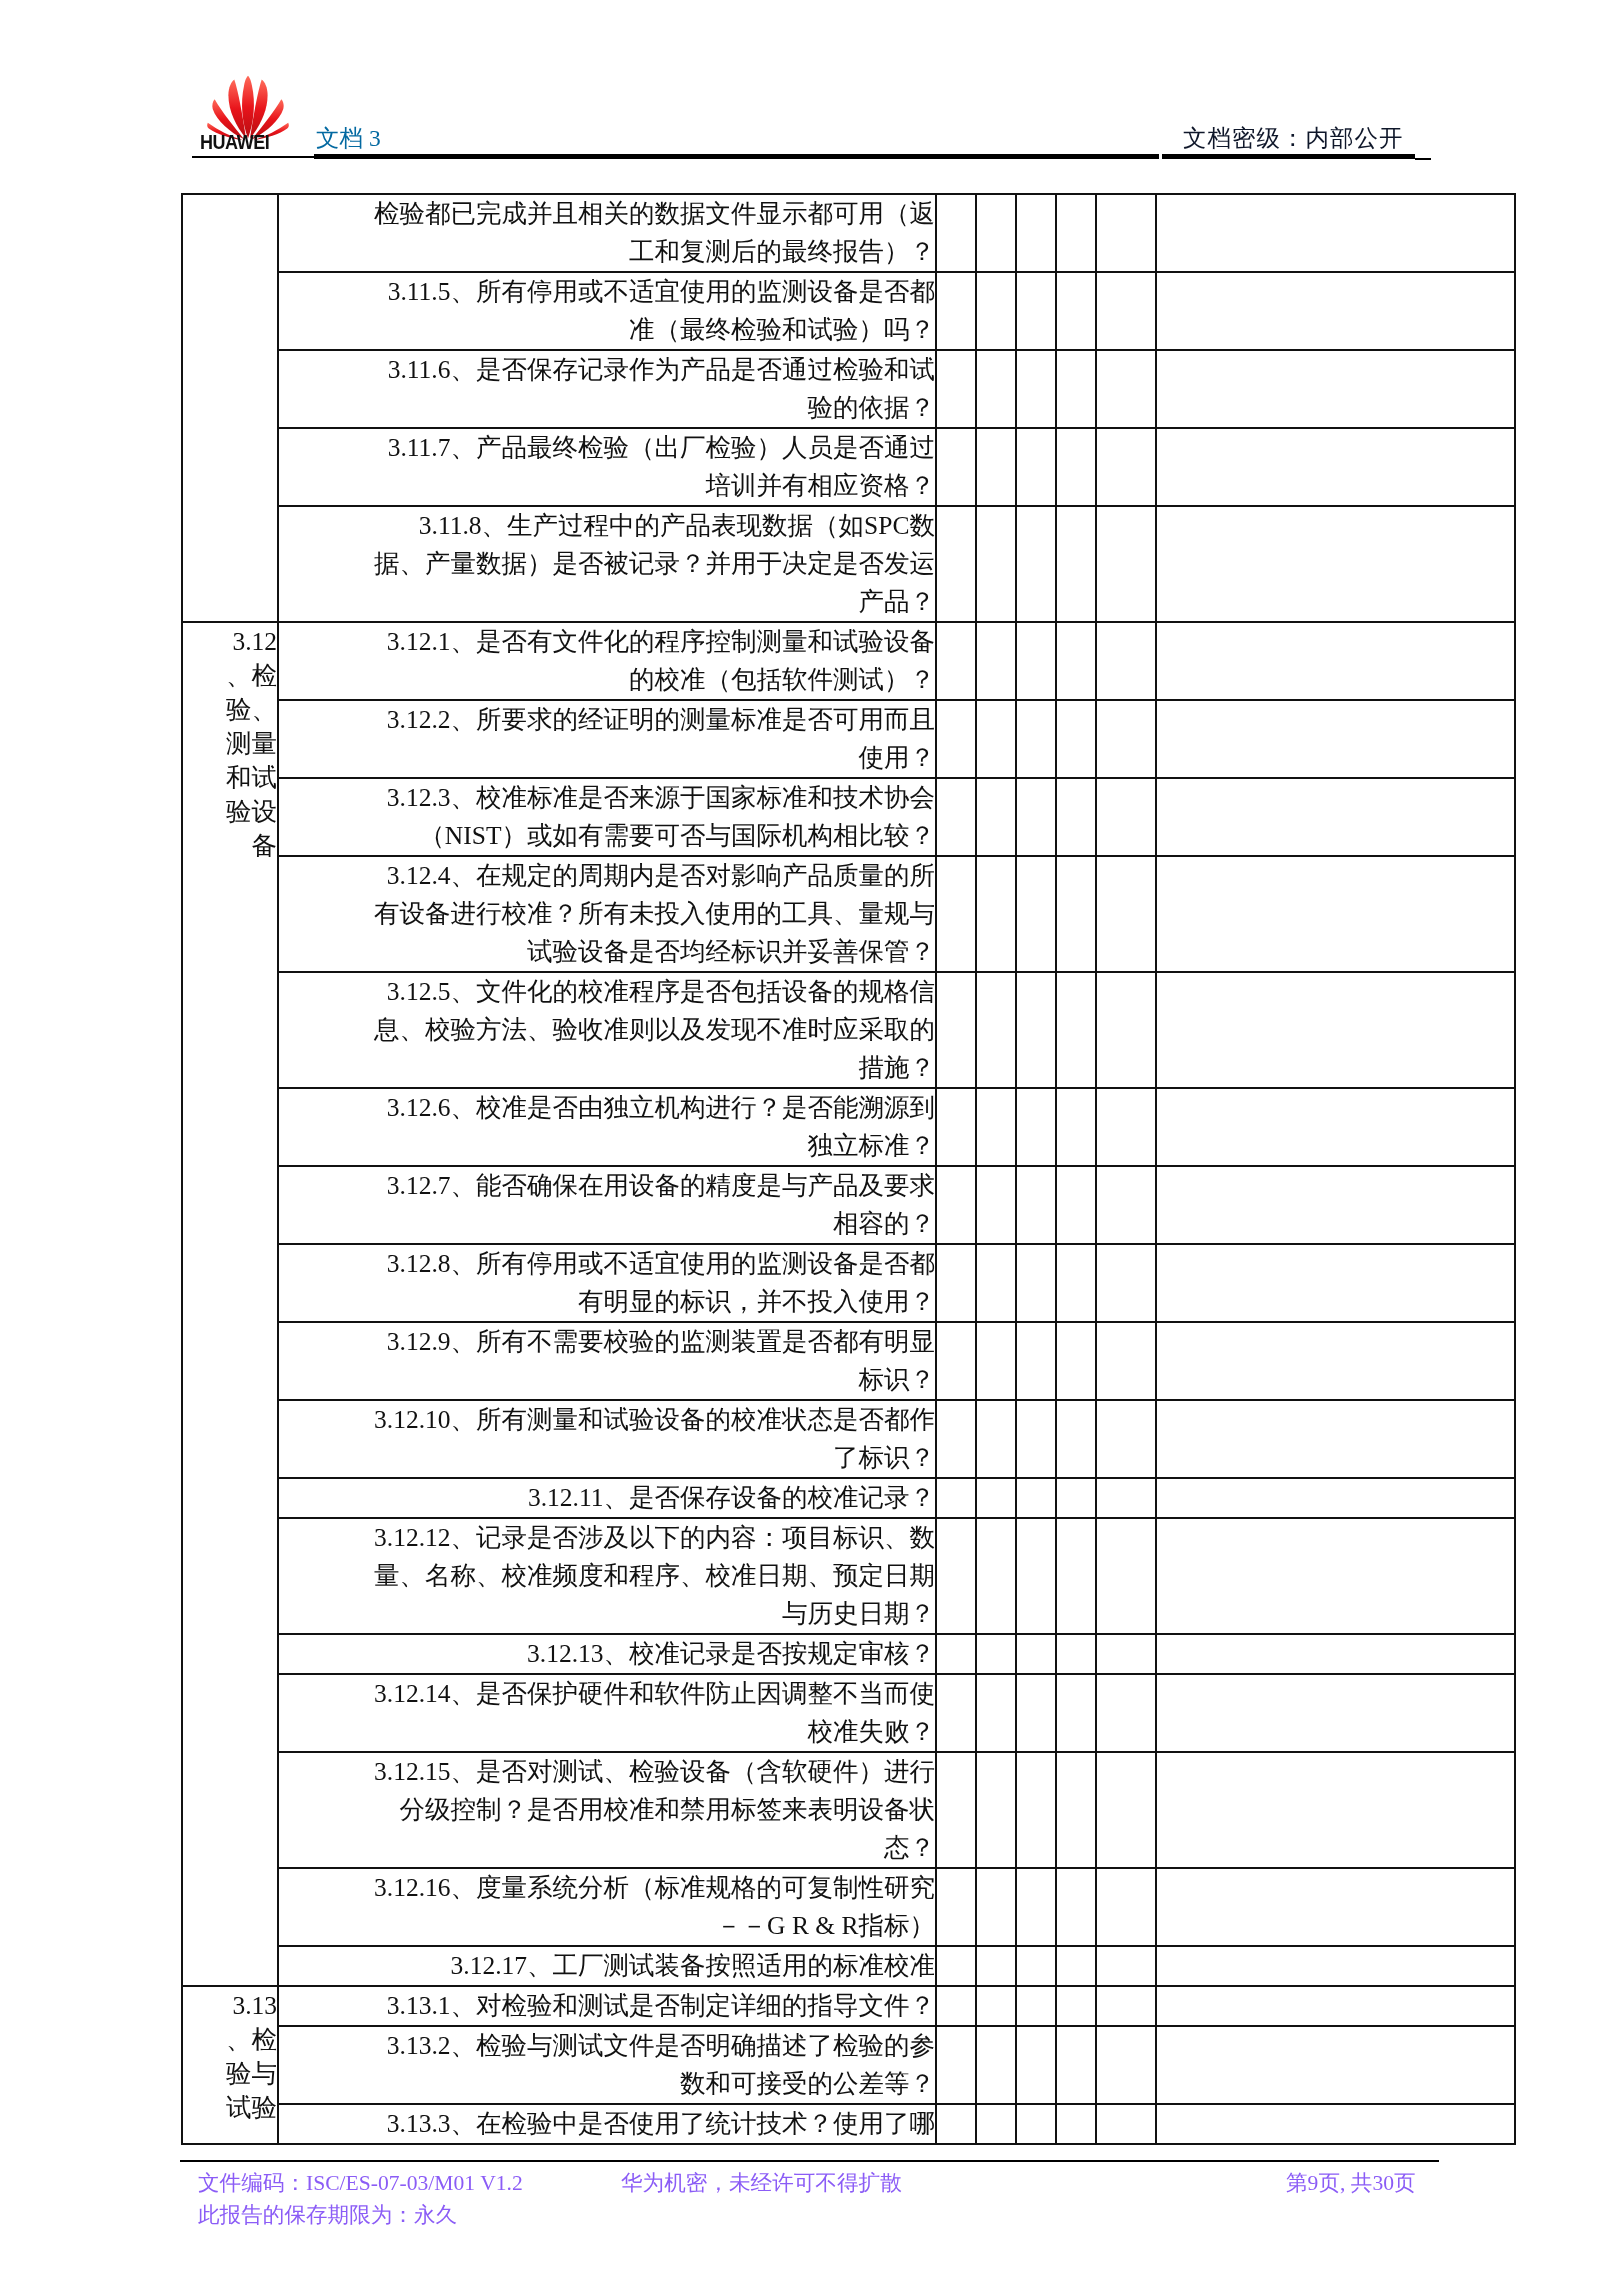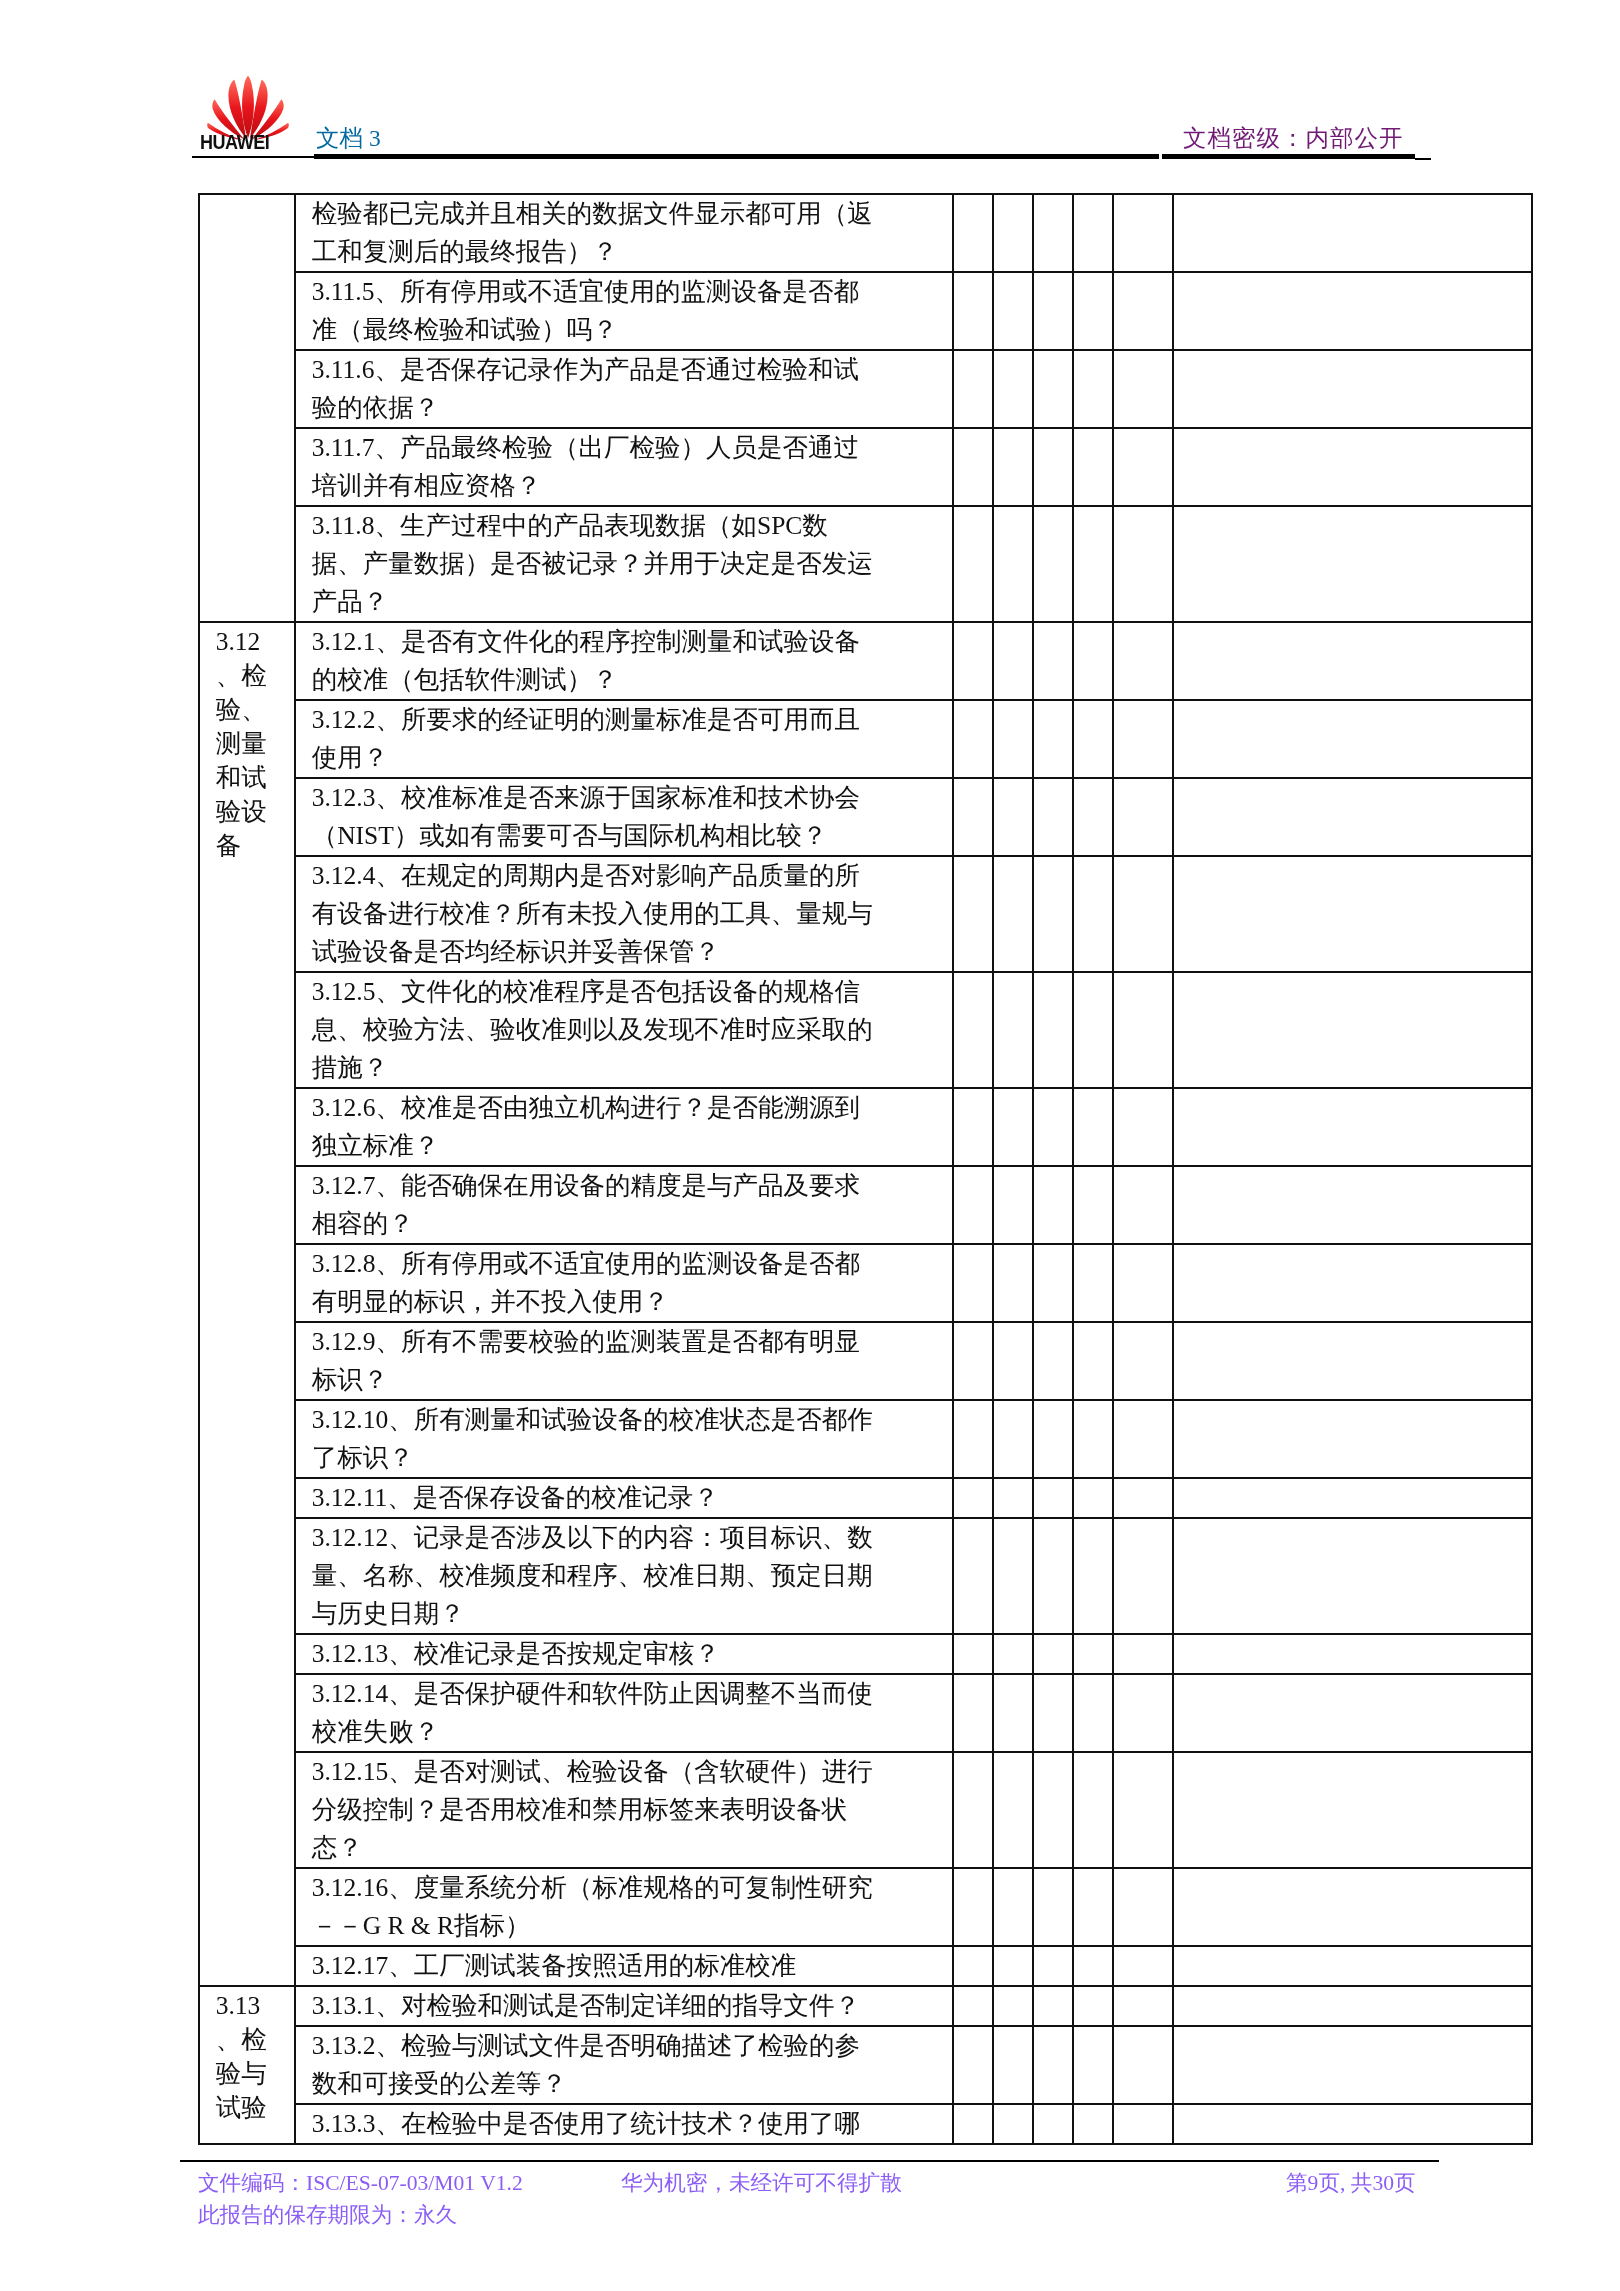--- a/index.html
+++ b/index.html
@@ -2,27 +2,27 @@
 <html><head>
 <meta charset="utf-8">
 <style>
   html, body { margin:0; padding:0; background:#ffffff; }
   body { width:1620px; height:2292px; position:relative; overflow:hidden;
          font-family:"Liberation Serif","DejaVu Serif",serif; color:#111; }
   .logo { position:absolute; left:199px; top:59px; width:98px; height:98px; }
   .logo-word { position:absolute; left:200px; top:131px; font-family:"Liberation Sans","DejaVu Sans",sans-serif;
                font-weight:bold; font-size:19.6px; letter-spacing:-0.5px; color:#111; transform:scaleX(0.92); transform-origin:left; }
   .hdr-left { position:absolute; left:316px; top:122px; font-size:23.5px; color:#0369a1; }
-  .hdr-right { position:absolute; left:1183px; top:122px; font-size:23.5px; color:#701a75; letter-spacing:1px; }
+  .hdr-right { position:absolute; left:1183px; top:122px; font-size:23.5px; color:#0f172a; letter-spacing:1px; }
   .hdr-line-thin { position:absolute; left:192px; top:156px; width:122px; height:2px; background:#000; }
   .hdr-line-thick1 { position:absolute; left:314px; top:154px; width:845px; height:4.9px; background:#000; }
   .hdr-line-thick2 { position:absolute; left:1162px; top:154px; width:253px; height:4.9px; background:#000; }
   .hdr-line-end { position:absolute; left:1415px; top:158px; width:15.7px; height:2px; background:#000; }
 
-  table.checklist { position:absolute; left:198px; top:193px; border-collapse:collapse; table-layout:fixed; }
+  table.checklist { position:absolute; left:181px; top:193px; border-collapse:collapse; table-layout:fixed;text-align:right; }
   table.checklist td { border:2px solid #111; padding:0; vertical-align:top; font-size:25.5px; line-height:38px; }
   td.cat { width:96px; padding:2px 0 0 15.7px !important; box-sizing:border-box; letter-spacing:0; }
   td.cat .cl { display:block; height:34px; line-height:34px; }
   td.q { width:658px; padding:0 0 0 15.7px !important; box-sizing:border-box; }
   td.q .ql { display:block; white-space:nowrap; height:38px; line-height:38px; }
   td.chk { width:38px; }
   td.chk.w5 { width:58px; }
   td.note { width:357px; }
 
   .ftr-line { position:absolute; left:180px; top:2160px; width:1259px; height:2px; background:#000; }

